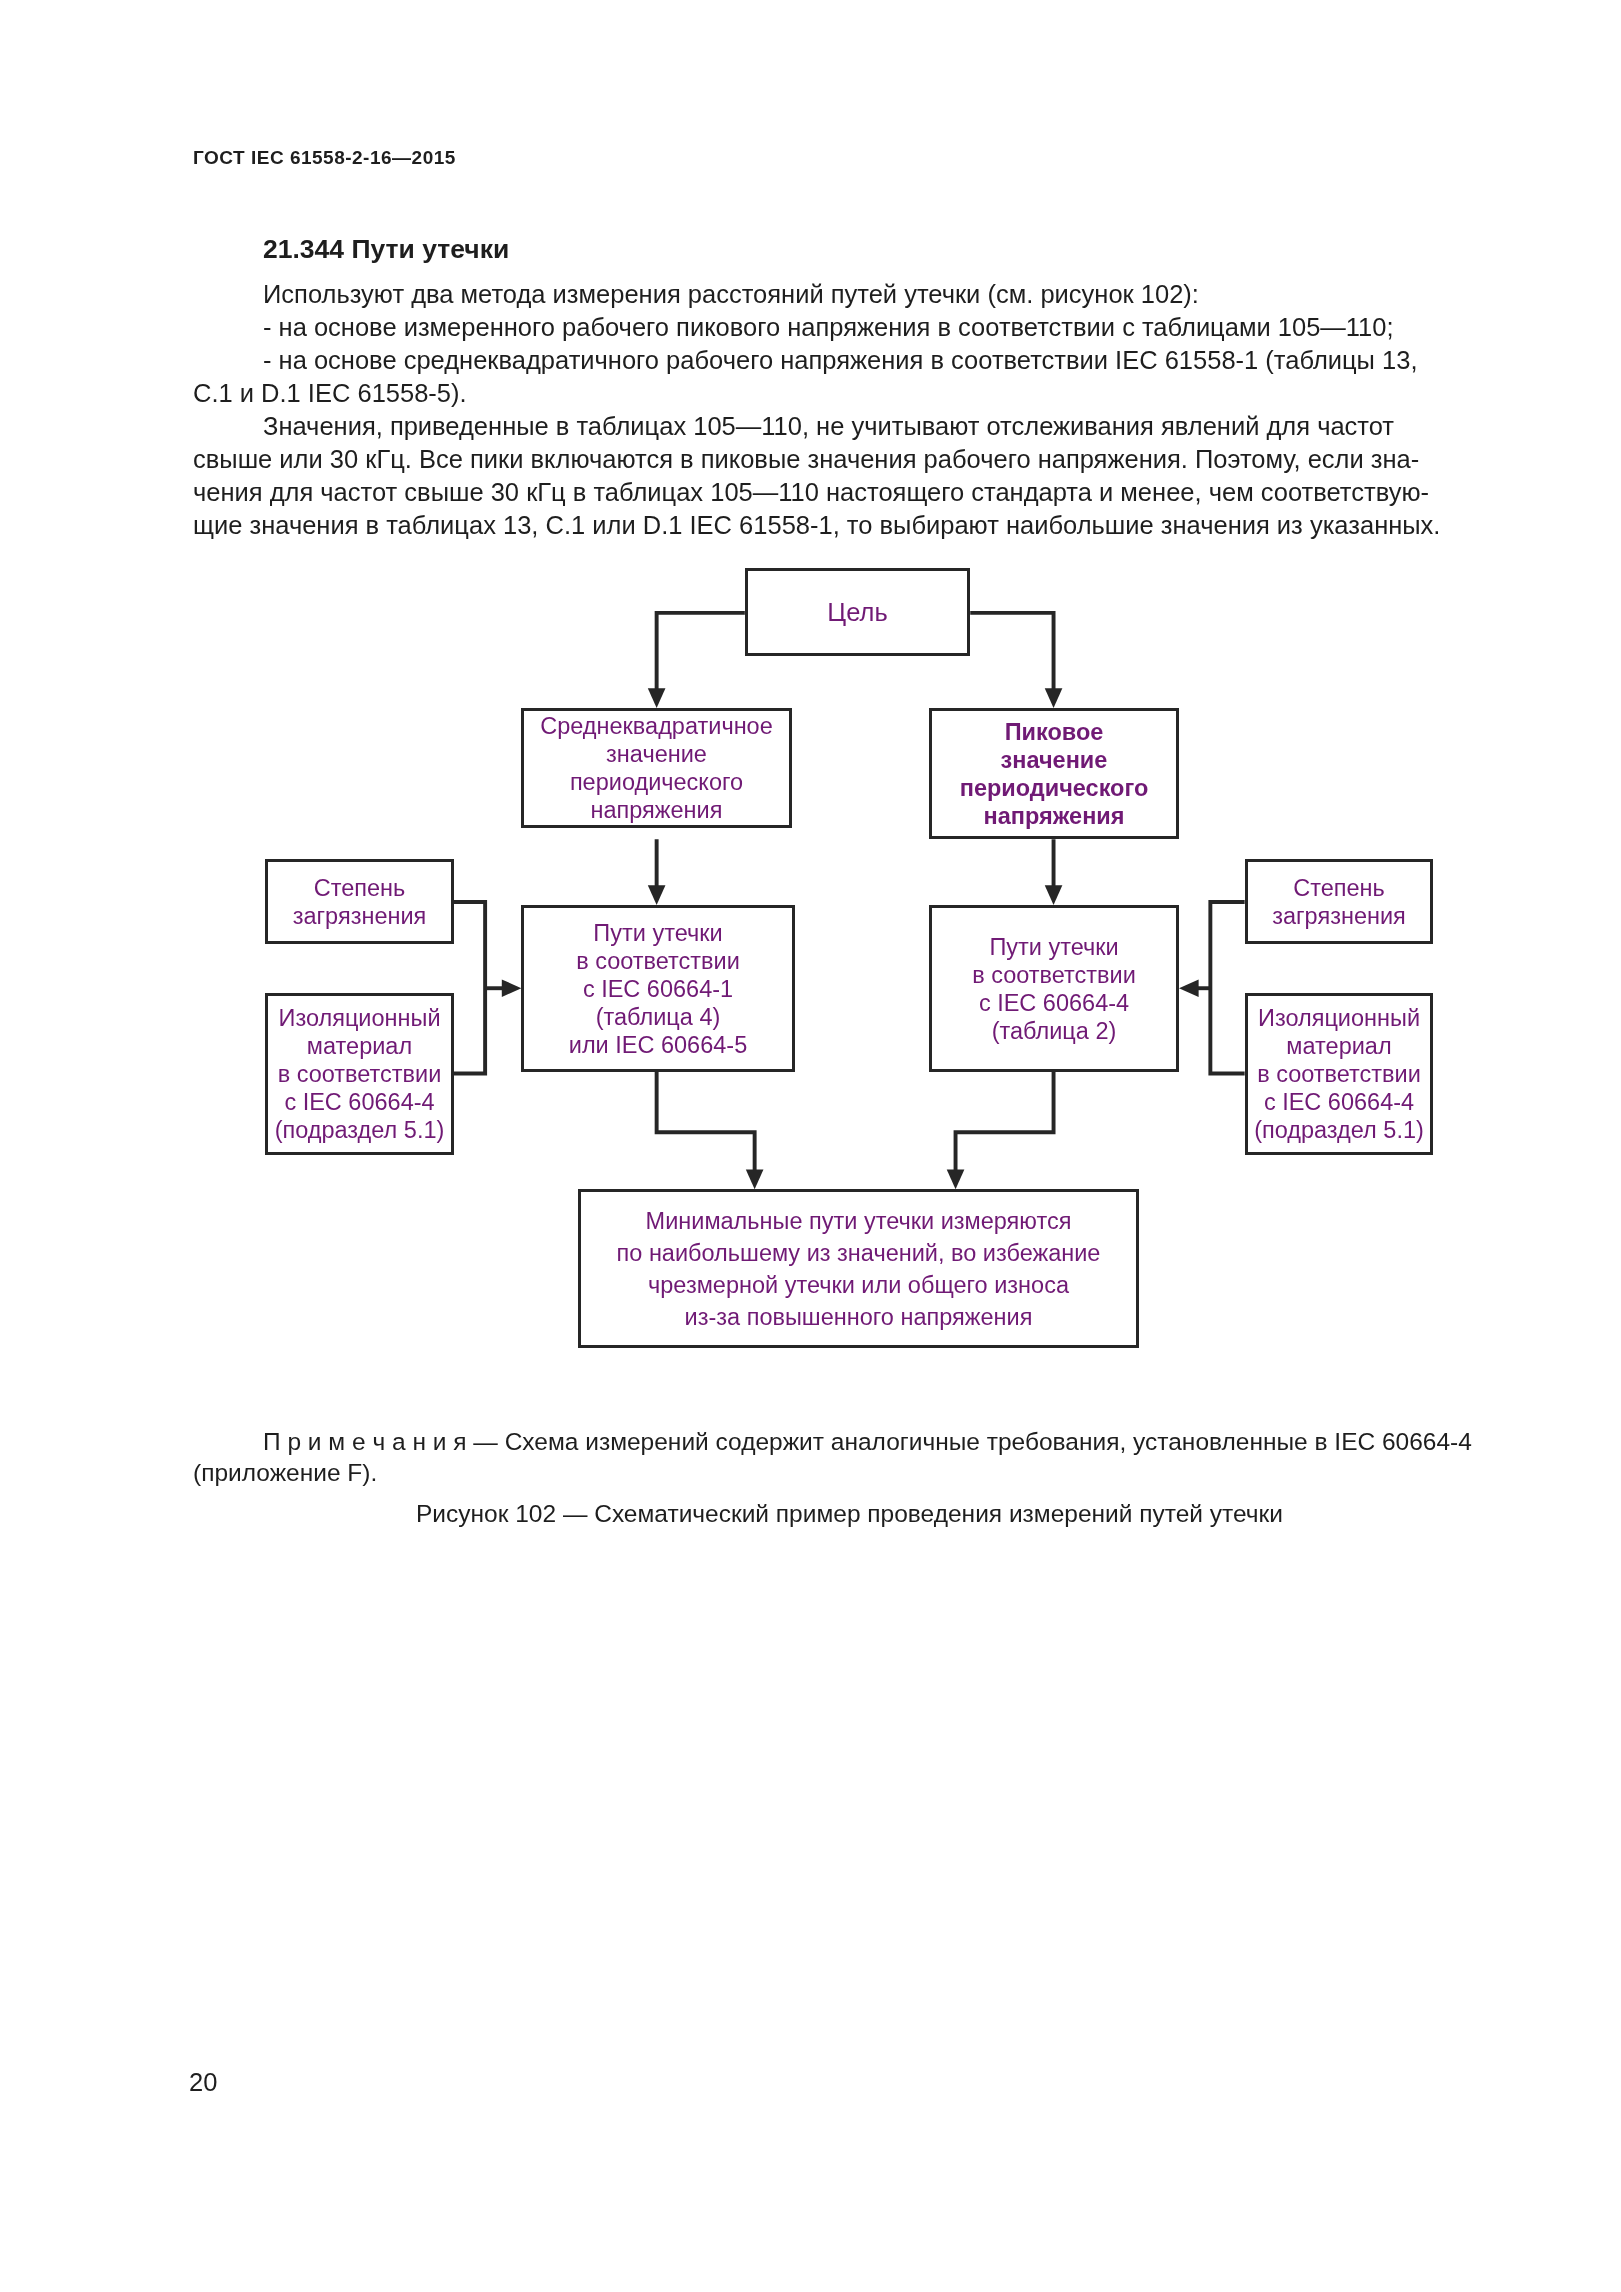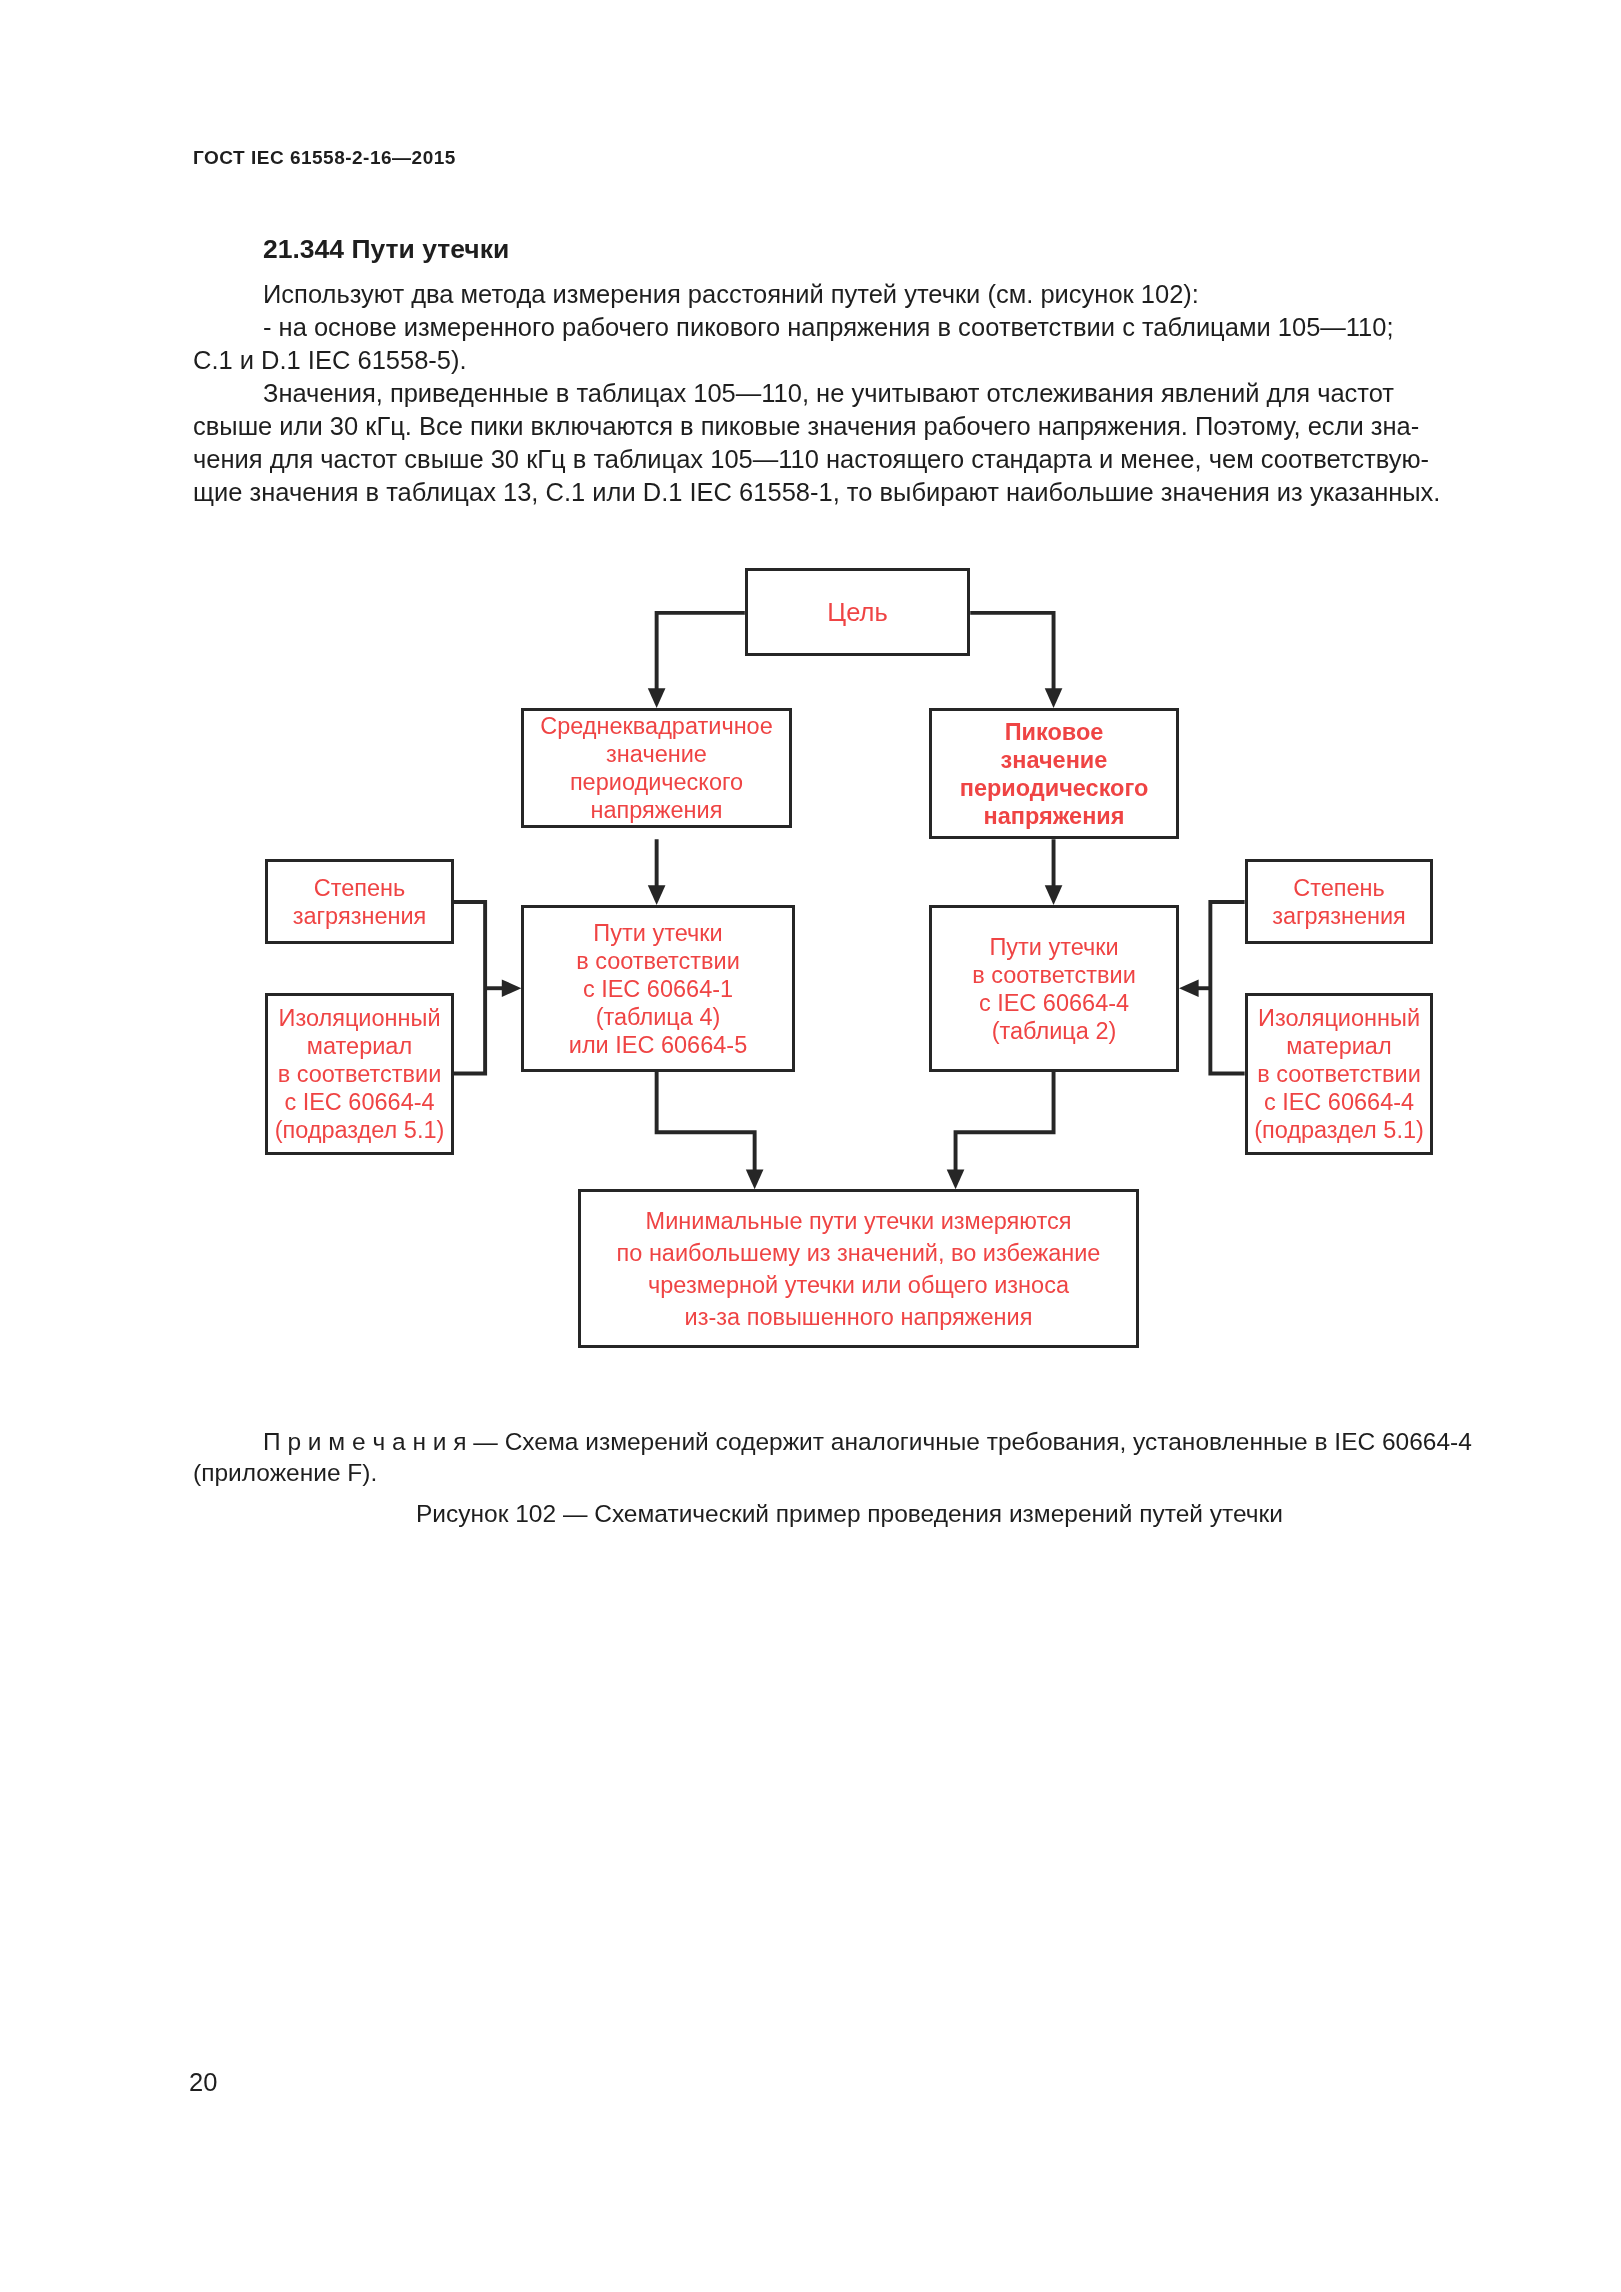--- a/index.html
+++ b/index.html
@@ -30,21 +30,21 @@
   }
   .body-text .line{white-space:nowrap;}
   .body-text .line.indent{padding-left:70px;}
   
   .diagram-svg{position:absolute;left:0;top:0;width:1621px;height:2293px;}
   .fc-box{
     position:absolute;box-sizing:border-box;
     border:3.9px solid #262626;background:#ffffff;
     display:flex;align-items:center;justify-content:center;
     text-align:center;white-space:pre-line;
-    font-size:23.5px;line-height:28px;color:#ef4444;
+    font-size:23.5px;line-height:28px;color:#701a75;
   }
   .fc-goal{left:745px;top:568px;width:225px;height:88px;font-size:25.5px;}
   .fc-rms{left:521px;top:708px;width:271px;height:120px;}
   .fc-peak{left:929px;top:708px;width:250px;height:131px;font-weight:bold;}
   .fc-creep-left{left:521px;top:905px;width:274px;height:167px;}
   .fc-creep-right{left:929px;top:905px;width:250px;height:167px;}
   .fc-poll-left{left:265px;top:859px;width:189px;height:85px;}
   .fc-ins-left{left:265px;top:993px;width:189px;height:162px;}
   .fc-poll-right{left:1245px;top:859px;width:188px;height:85px;}
   .fc-ins-right{left:1245px;top:993px;width:188px;height:162px;}
@@ -72,20 +72,21 @@
 
 <div class="page">
 
   <div class="running-header">ГОСТ IEC 61558-2-16—2015</div>
 
   <h2 class="section-heading">21.344 Пути утечки</h2>
 
   <div class="body-text">
     <div class="line indent">Используют два метода измерения расстояний путей утечки (см. рисунок 102):</div>
     <div class="line indent">- на основе измеренного рабочего пикового напряжения в соответствии с таблицами 105—110;</div>
+    <div class="line indent">- на основе среднеквадратичного рабочего напряжения в соответствии IEC 61558-1 (таблицы 13,</div>
     <div class="line">C.1 и D.1 IEC 61558-5).</div>
     <div class="line indent">Значения, приведенные в таблицах 105—110, не учитывают отслеживания явлений для частот</div>
     <div class="line">свыше или 30 кГц. Все пики включаются в пиковые значения рабочего напряжения. Поэтому, если зна-</div>
     <div class="line">чения для частот свыше 30 кГц в таблицах 105—110 настоящего стандарта и менее, чем соответствую-</div>
     <div class="line">щие значения в таблицах 13, C.1 или D.1 IEC 61558-1, то выбирают наибольшие значения из указанных.</div>
   </div>
 
   <svg class="diagram-svg" viewBox="0 0 1654 2339" xmlns="http://www.w3.org/2000/svg" aria-hidden="true">
 
     <polyline class="connector" points="760,625 670,625 670,714"></polyline>

